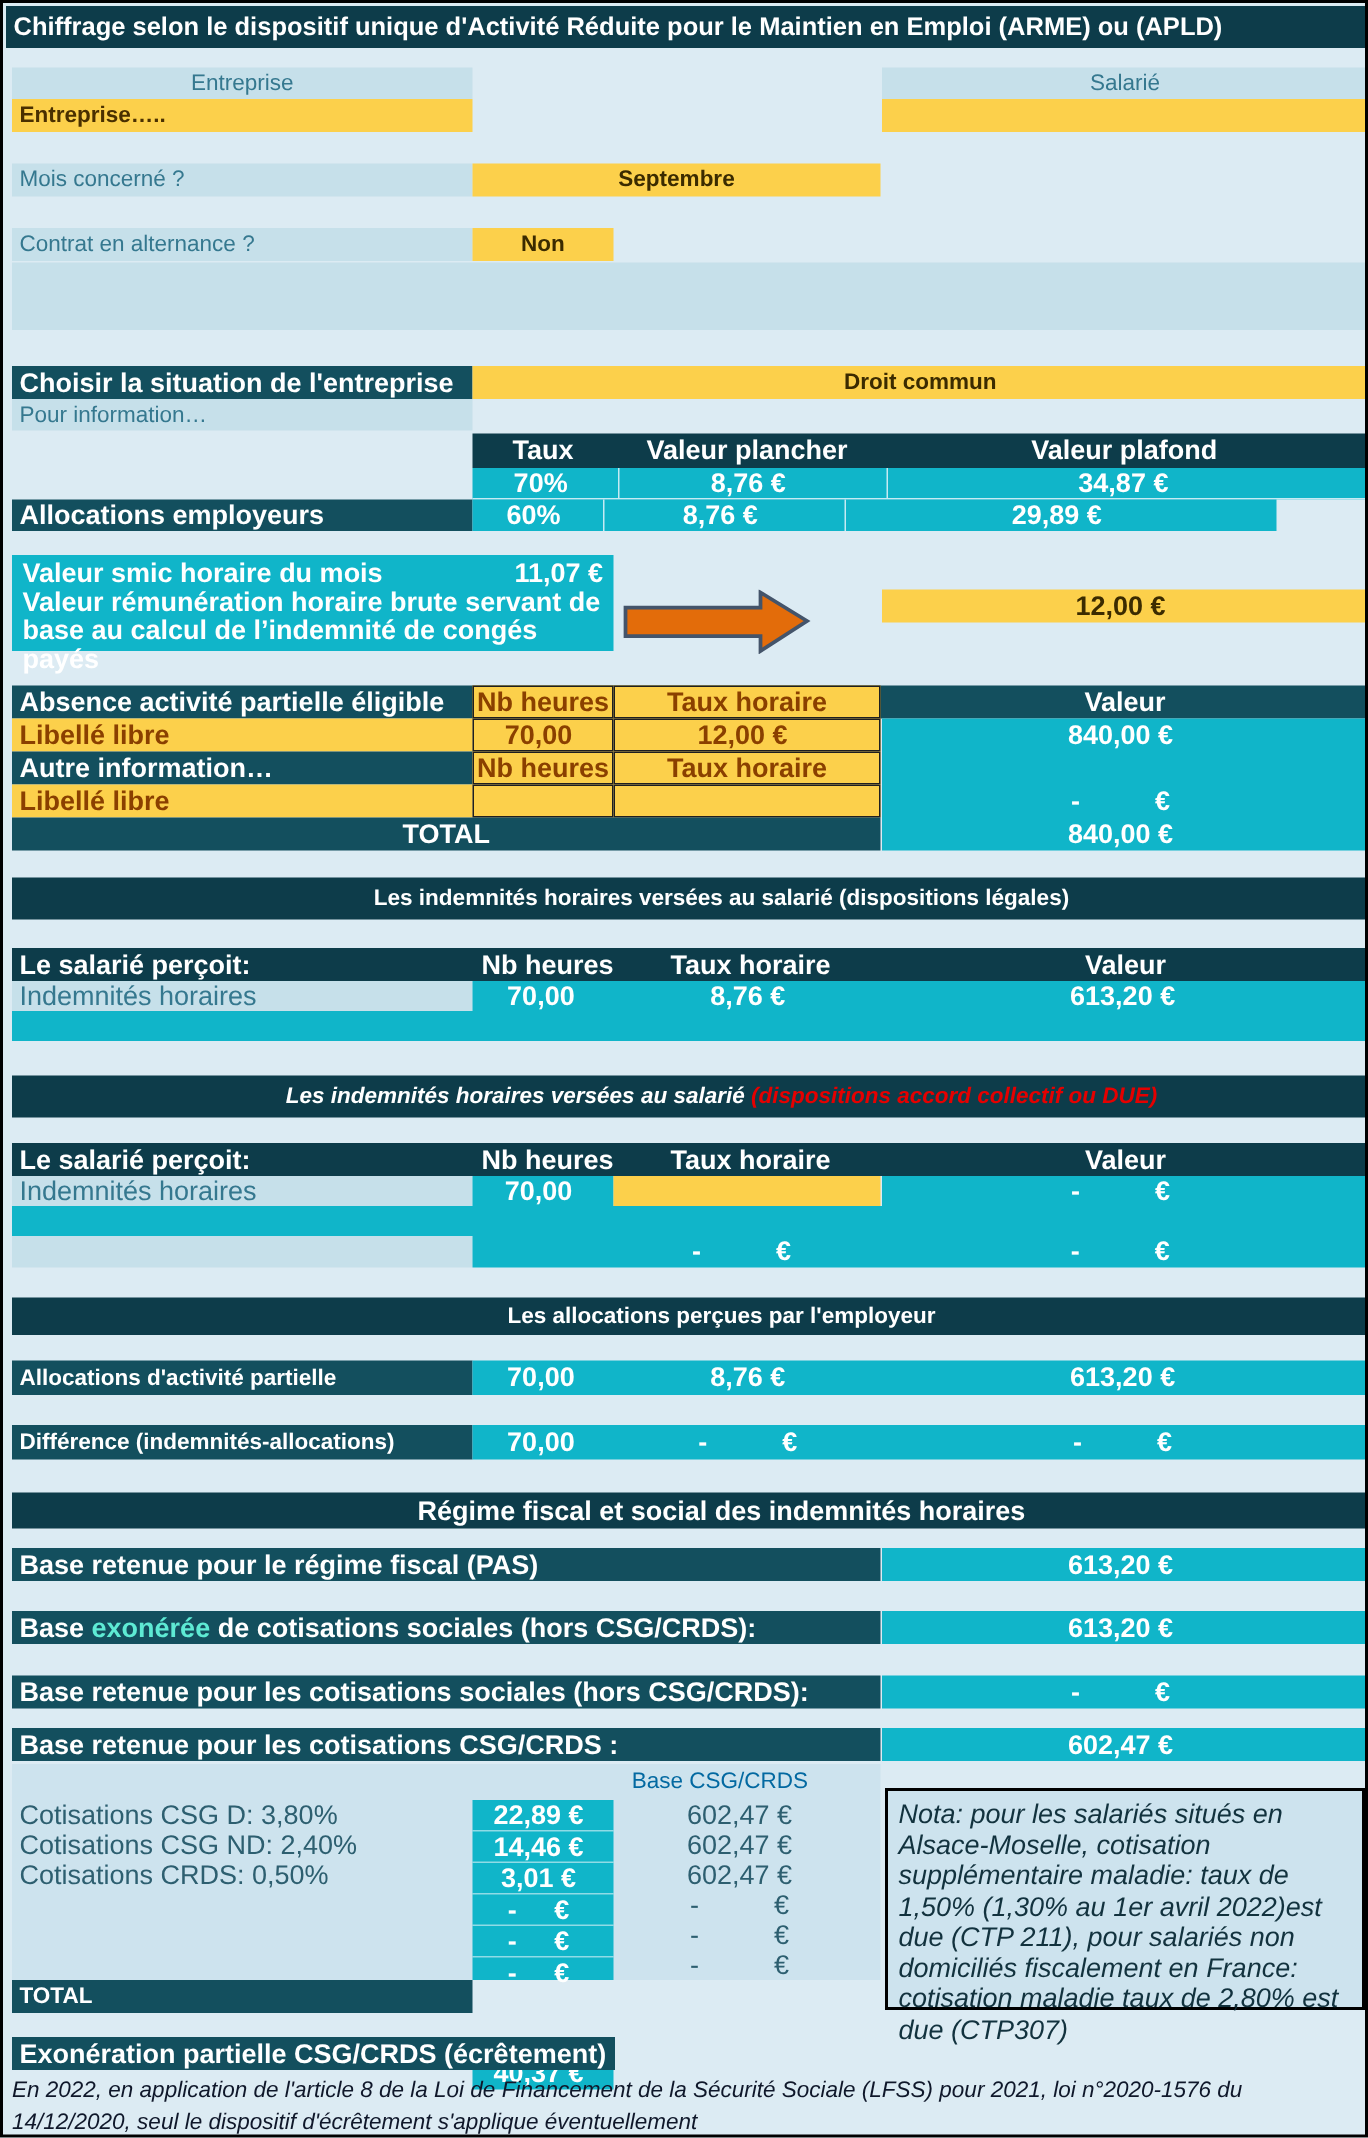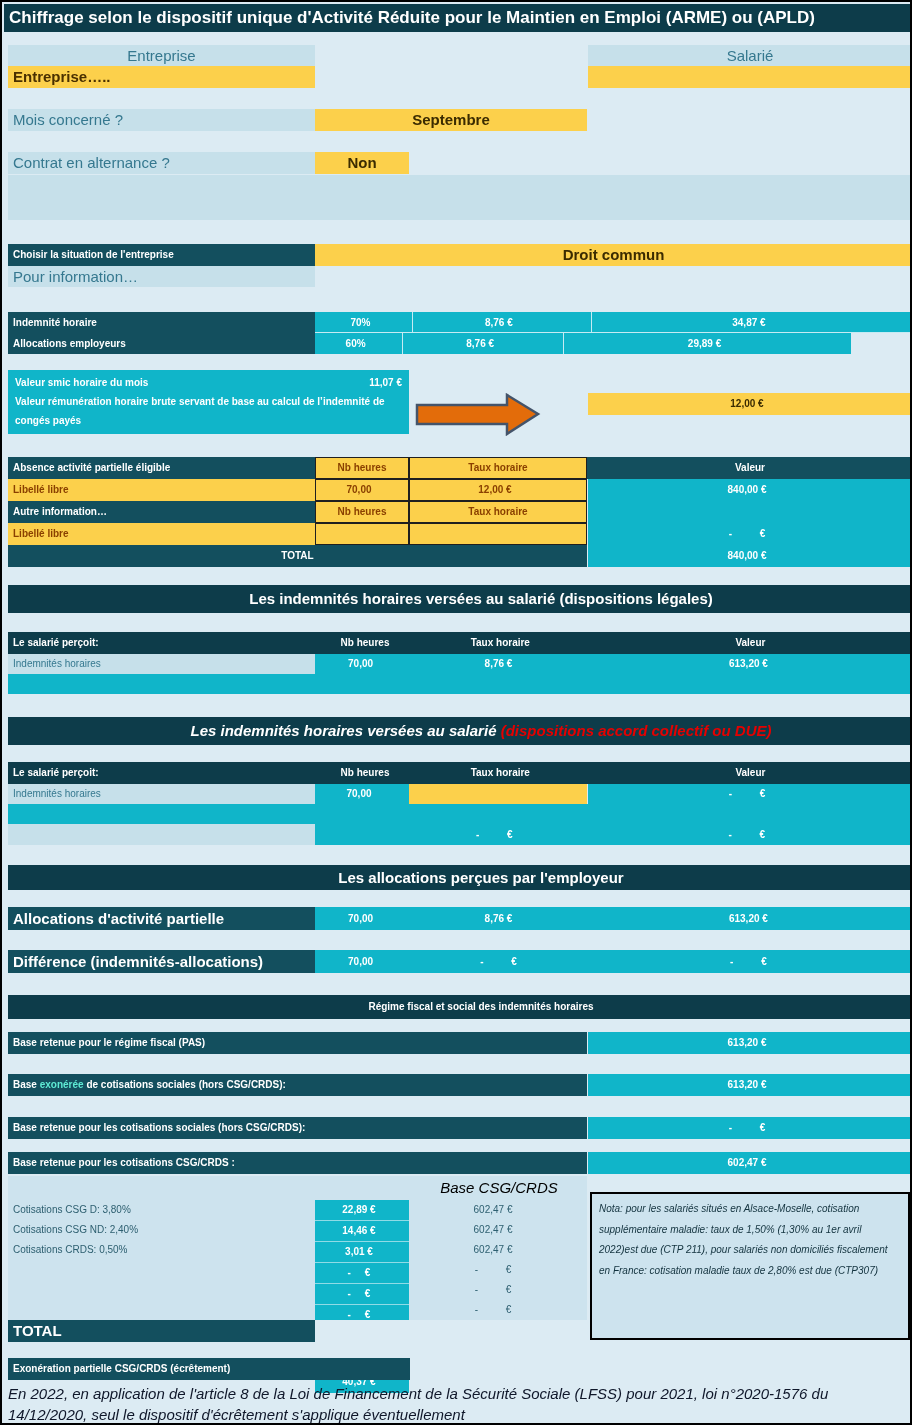--- a/index.html
+++ b/index.html
@@ -7,21 +7,21 @@
   .abs{position:absolute;box-sizing:border-box;}
   .banner{background:#0d3c4a;color:#fff;font-weight:bold;text-align:center;padding-left:42px;}
   .dark{background:#134f5e;color:#fff;font-weight:bold;}
   .darker{background:#0d3c4a;color:#fff;font-weight:bold;}
   .light{background:#c6e0ea;color:#35788f;}
   .yellow{background:#fcd04b;}
   .cyan{background:#10b5c9;color:#fff;font-weight:bold;}
   .val{text-align:center;padding-right:6px;white-space:pre;}
   .ctr{text-align:center;}
   .lh21{line-height:21px;} .lh22{line-height:22px;} .lh20{line-height:20px;} .lh23{line-height:23px;} .lh28{line-height:28px;} .lh24{line-height:24px;} .lh25{line-height:25px;}
-  .fs14{font-size:10px;} .fs15{font-size:15px;}
+  .fs14{font-size:18px;} .fs15{font-size:15px;}
   .padl{padding-left:5px;}
   .brown{color:#8a4000;font-weight:bold;}
   .selval{color:#3b2b00;font-weight:bold;}
   .bord{border:1px solid #1f1f1f;}
   .sep{border-left:1px solid rgba(230,245,250,.85);}
   .cotrow{border-bottom:1px solid rgba(230,245,250,.6);}
 </style>
 </head>
 <body>
 
@@ -39,22 +39,26 @@
 
   <div class="abs yellow ctr fs15 lh22 selval" style="left:313px;top:107px;width:272px;height:22px;">Septembre</div>
   <div class="abs yellow ctr fs15 lh22 selval" style="left:313px;top:150px;width:94px;height:22px;">Non</div>
 
   <div class="abs" style="left:6px;top:173px;width:904px;height:45px;background:#c6e0ea;"></div>
 
   <div class="abs dark padl fs14 lh22" style="left:6px;top:242px;width:307px;height:22px;">Choisir la situation de l'entreprise</div>
   <div class="abs yellow ctr fs15 lh22 selval" style="left:313px;top:242px;width:597px;height:22px;">Droit commun</div>
   <div class="abs light padl fs15 lh21" style="left:6px;top:264px;width:307px;height:21px;">Pour information…</div>
 
-
-  <div class="abs dark padl fs14 lh21" style="left:6px;top:310px;width:307px;height:21px;">Indemnité horaire</div>
+  <div class="abs darker fs14 lh23" style="left:313px;top:287px;width:597px;height:23px;display:flex;">
+    <span class="ctr" style="width:94px;">Taux</span>
+    <span class="ctr" style="width:178px;">Valeur plancher</span>
+    <span class="ctr" style="width:325px;">Valeur plafond</span>
+  </div>
+
   <div class="abs cyan fs14 lh21" style="left:313px;top:310px;width:597px;height:21px;display:flex;border-bottom:1px solid rgba(230,245,250,.85);">
     <span class="val" style="width:94px;">70%</span>
     <span class="val sep" style="width:178px;">8,76 €</span>
     <span class="val sep" style="width:325px;">34,87 €</span>
   </div>
   <div class="abs dark padl fs14 lh21" style="left:6px;top:331px;width:307px;height:21px;">Allocations employeurs</div>
   <div class="abs cyan fs14 lh21" style="left:313px;top:331px;width:536px;height:21px;display:flex;">
     <span class="val" style="width:94px;">60%</span>
     <span class="val sep" style="width:178px;">8,76 €</span>
     <span class="val sep" style="width:325px;">29,89 €</span>
@@ -158,21 +162,21 @@
   </div>
   <div class="abs cyan val fs14 lh22" style="left:586px;top:1072px;width:324px;height:22px;">613,20 €</div>
 
   <div class="abs dark padl fs14 lh22" style="left:6px;top:1115px;width:579px;height:22px;">Base retenue pour les cotisations sociales (hors CSG/CRDS):</div>
   <div class="abs cyan val fs14 lh22" style="left:586px;top:1115px;width:324px;height:22px;">-          €</div>
 
   <div class="abs dark padl fs14 lh22" style="left:6px;top:1150px;width:579px;height:22px;">Base retenue pour les cotisations CSG/CRDS :</div>
   <div class="abs cyan val fs14 lh22" style="left:586px;top:1150px;width:324px;height:22px;">602,47 €</div>
 
   <div class="abs" style="left:6px;top:1174px;width:579px;height:144px;background:#cde3ee;"></div>
-  <div class="abs ctr fs15" style="left:408px;top:1176px;width:178px;height:20px;line-height:20px;font-style:italic;color:#000000;">Base CSG/CRDS</div>
+  <div class="abs ctr fs15" style="left:389px;top:1176px;width:178px;height:20px;line-height:20px;color:#0369a1;">Base CSG/CRDS</div>
 
   <div class="abs padl fs14 lh20" style="left:6px;top:1198px;width:307px;color:#2d5f70;">Cotisations CSG D: 3,80%</div>
   <div class="abs padl fs14 lh20" style="left:6px;top:1218px;width:307px;color:#2d5f70;">Cotisations CSG ND: 2,40%</div>
   <div class="abs padl fs14 lh20" style="left:6px;top:1238px;width:307px;color:#2d5f70;">Cotisations CRDS: 0,50%</div>
 
   <div class="abs cyan" style="left:313px;top:1198px;width:94px;height:120px;">
     <div class="val fs14 lh20 cotrow">22,89 €</div>
     <div class="val fs14 lh20 cotrow">14,46 €</div>
     <div class="val fs14 lh20 cotrow">3,01 €</div>
     <div class="val fs14 lh20 cotrow">-     €</div>

